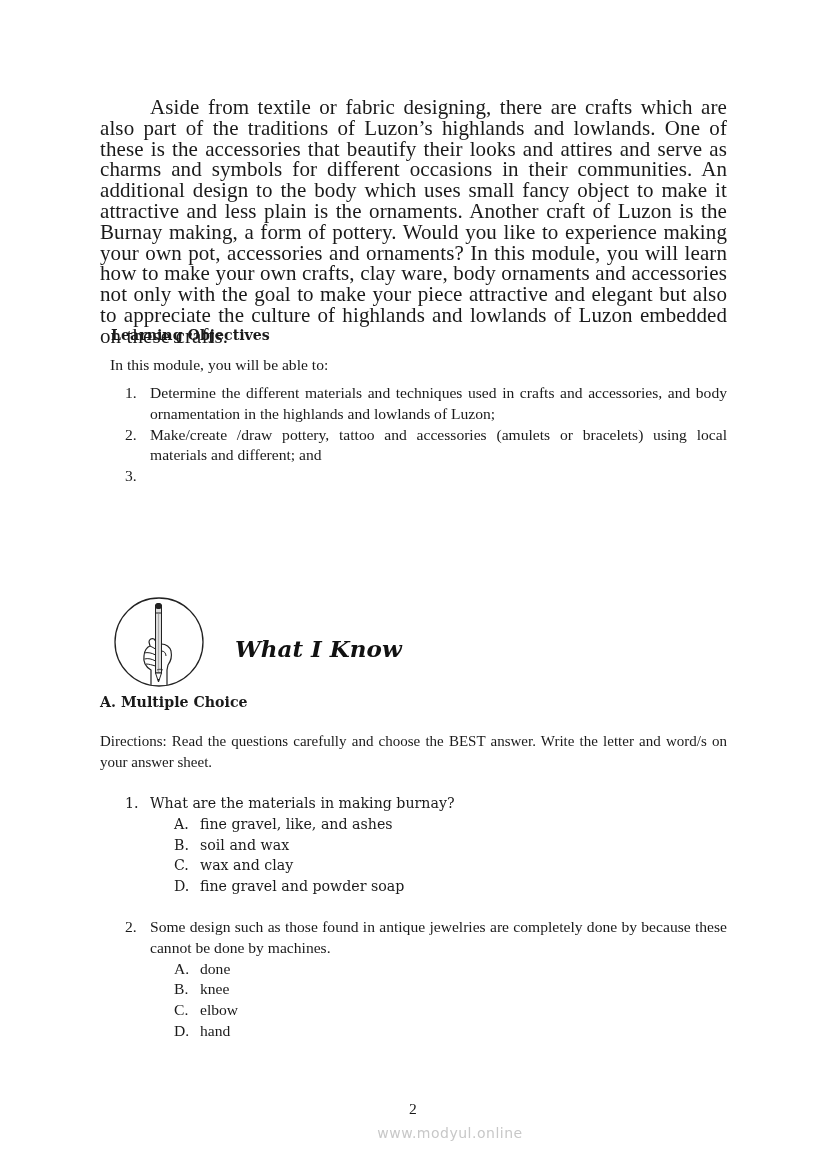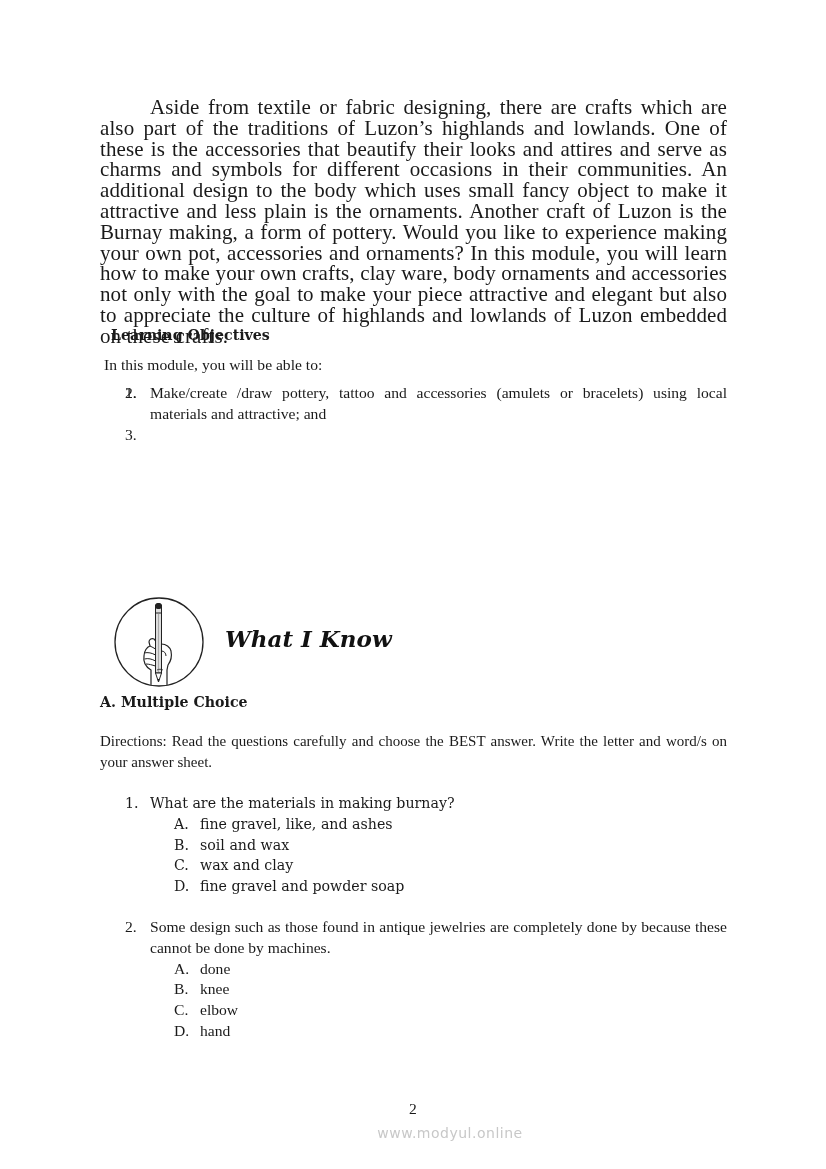--- a/index.html
+++ b/index.html
@@ -81,21 +81,21 @@
       height: 92px;
     }
     .wik-title {
       position: absolute;
       left: 112px;
       top: 29px;
       font-family: "DejaVu Serif", serif;
       font-weight: bold;
       font-style: italic;
       font-size: 23px;
-      margin: 0;
+      margin: 10px;
       color: #111;
     }
     .directions {
       position: absolute;
       left: 0;
       top: 634px;
       width: 627px;
       font-family: "Liberation Serif", serif;
       font-size: 15px;
       line-height: 20.8px;
@@ -171,29 +171,30 @@
   </style>
 </head>
 <body>
 
 <div class="page">
 
   <p class="para">Aside from textile or fabric designing, there are crafts which are also part of the traditions of Luzon’s highlands and lowlands. One of these is the accessories that beautify their looks and attires and serve as charms and symbols for different occasions in their communities. An additional design to the body which uses small fancy object to make it attractive and less plain is the ornaments. Another craft of Luzon is the Burnay making, a form of pottery. Would you like to experience making your own pot, accessories and ornaments? In this module, you will learn how to make your own crafts, clay ware, body ornaments and accessories not only with the goal to make your piece attractive and elegant but also to appreciate the culture of highlands and lowlands of Luzon embedded on these crafts.</p>
 
   <p class="heading" style="left:11px; top:230px;text-align:right;">Learning Objectives</p>
 
-  <p class="plain" style="left:4px; top:258px;">In this module, you will be able to:</p>
+  <p class="plain" style="left:10px; top:258px;">In this module, you will be able to:</p>
 
   <ol class="objectives">
     <li>
       <span class="num">1.</span>
+      <span>Determine the different materials and techniques used in crafts and accessories, and body ornamentation in the highlands and lowlands of Luzon;</span>
     </li>
     <li>
       <span class="num">2.</span>
-      <span>Make/create /draw pottery, tattoo and accessories (amulets or bracelets) using local materials and attractive; and</span>
+      <span>Make/create /draw pottery, tattoo and accessories (amulets or bracelets) using local materials and different; and</span>
     </li>
     <li>
       <span class="num">3.</span>
     </li>
   </ol>
 
   <div class="wik">
     <svg class="wik-icon" viewBox="0 0 92 92">
       <circle cx="46" cy="46" r="44" fill="none" stroke="#222" stroke-width="1.3"></circle>
 

